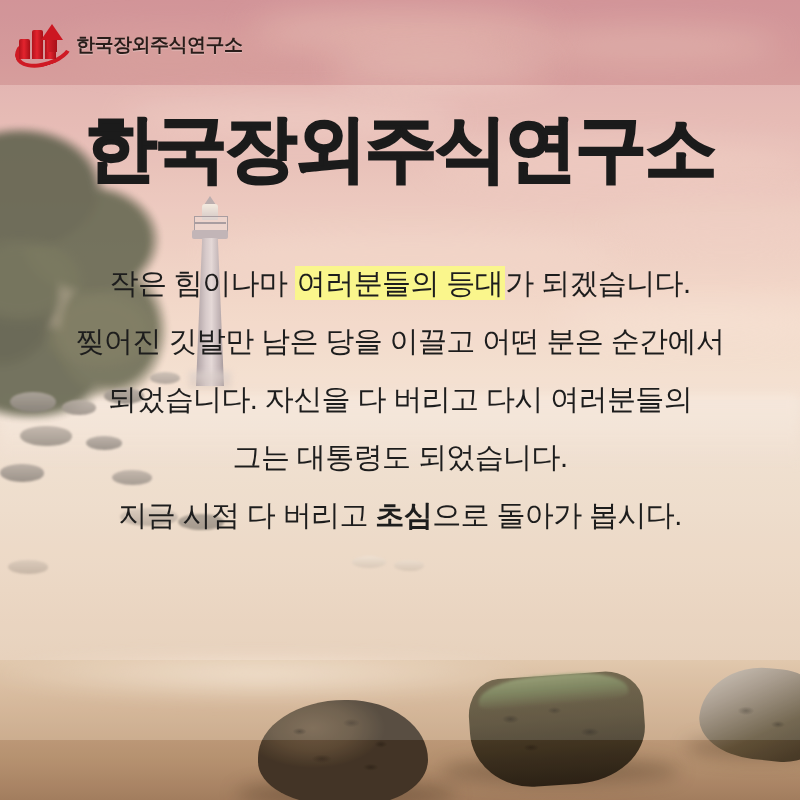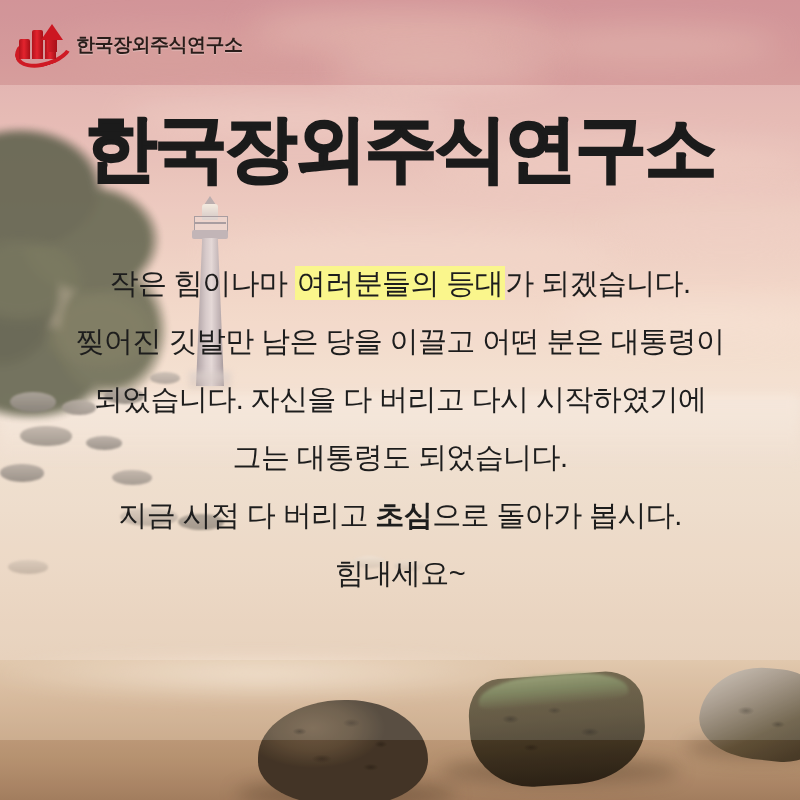--- a/index.html
+++ b/index.html
@@ -432,20 +432,19 @@
       <div class="arrow-stem"></div>
       <div class="arrow"></div>
     </div>
     <div class="logo-text">한국장외주식연구소</div>
   </div>
 
   <div class="title">한국장외주식연구소</div>
 
   <div class="body-text" id="message-body">
       <span class="line"><span>작은 힘이나마 </span><span class="hl">여러분들의 등대</span><span>가 되겠습니다.</span></span>
-      <span class="line"><span>찢어진 깃발만 남은 당을 이끌고 어떤 분은 대통령이</span></span>
-      <span class="line"><span>되었습니다. 자신을 다 버리고 다시 시작하였기에</span></span>
+      <span class="line"><span>찢어진 깃발만 남은 당을 이끌고 어떤 분은 순간에서</span></span>
+      <span class="line"><span>되었습니다. 자신을 다 버리고 다시 여러분들의</span></span>
       <span class="line"><span>그는 대통령도 되었습니다.</span></span>
       <span class="line"><span>지금 시점 다 버리고 </span><span class="bold">초심</span><span>으로 돌아가 봅시다.</span></span>
-      <span class="line"><span>힘내세요~</span></span>
     </div>
 
 </div>
 
 </body></html>

